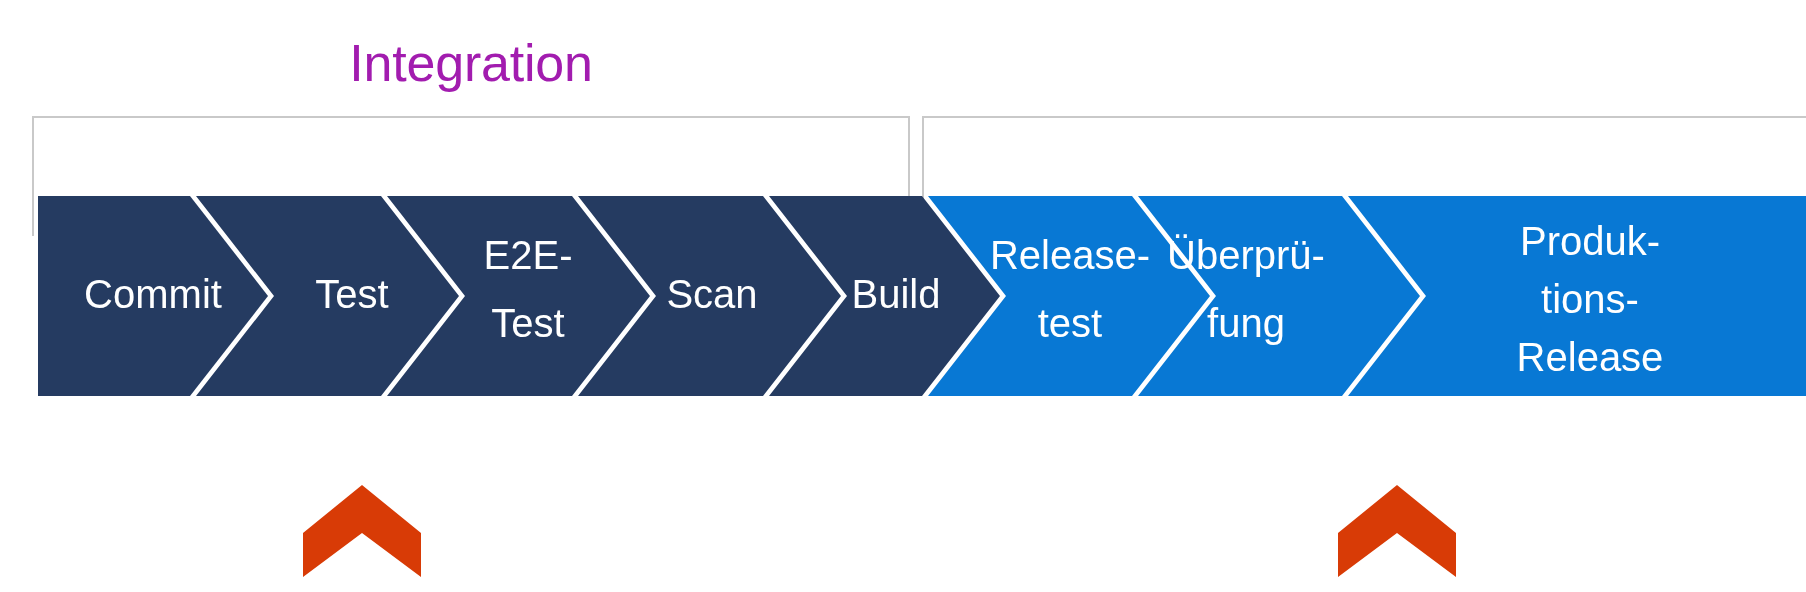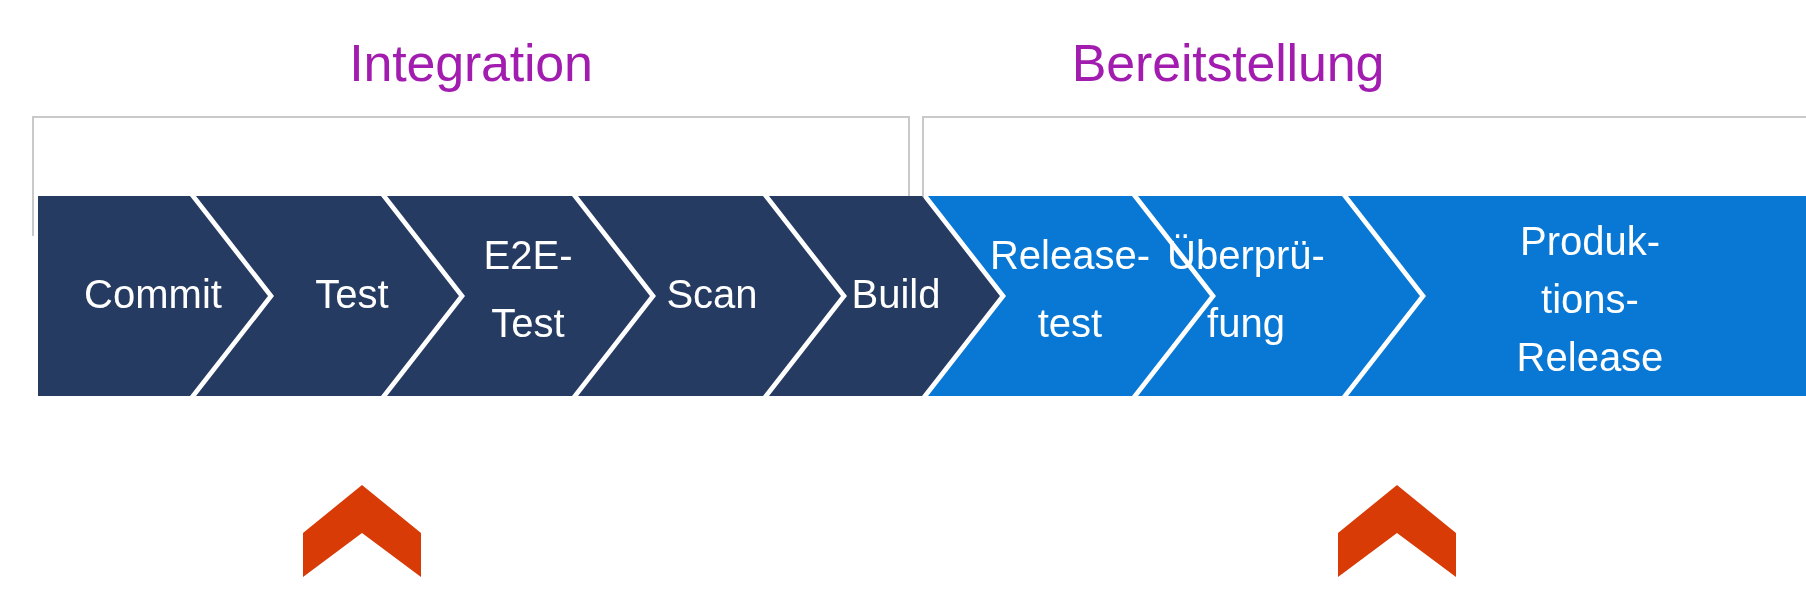--- a/index.html
+++ b/index.html
@@ -102,21 +102,20 @@
     top: 485px;
   }
 </style>
 </head>
 <body>
 
 <div id="canvas">
 
   <div class="phase-title" id="title-integration">Integration</div>
 
-  <div class="phase-title" id="title-bereitstellung">Bereitstellung</div>
 
   <div class="bracket-box" id="bracket-integration"></div>
 
   <div class="bracket-box" id="bracket-bereitstellung"></div>
 
   <div id="chevron-band">
     <svg viewBox="0 0 1806 200" xmlns="http://www.w3.org/2000/svg">
 
       <path d="M 38,0 L 190,0 L 268,100 L 190,200 L 38,200 Z" fill="#253B61"></path>
       <path d="M 196,0 L 381,0 L 459,100 L 381,200 L 196,200 L 274,100 Z" fill="#253B61"></path>

